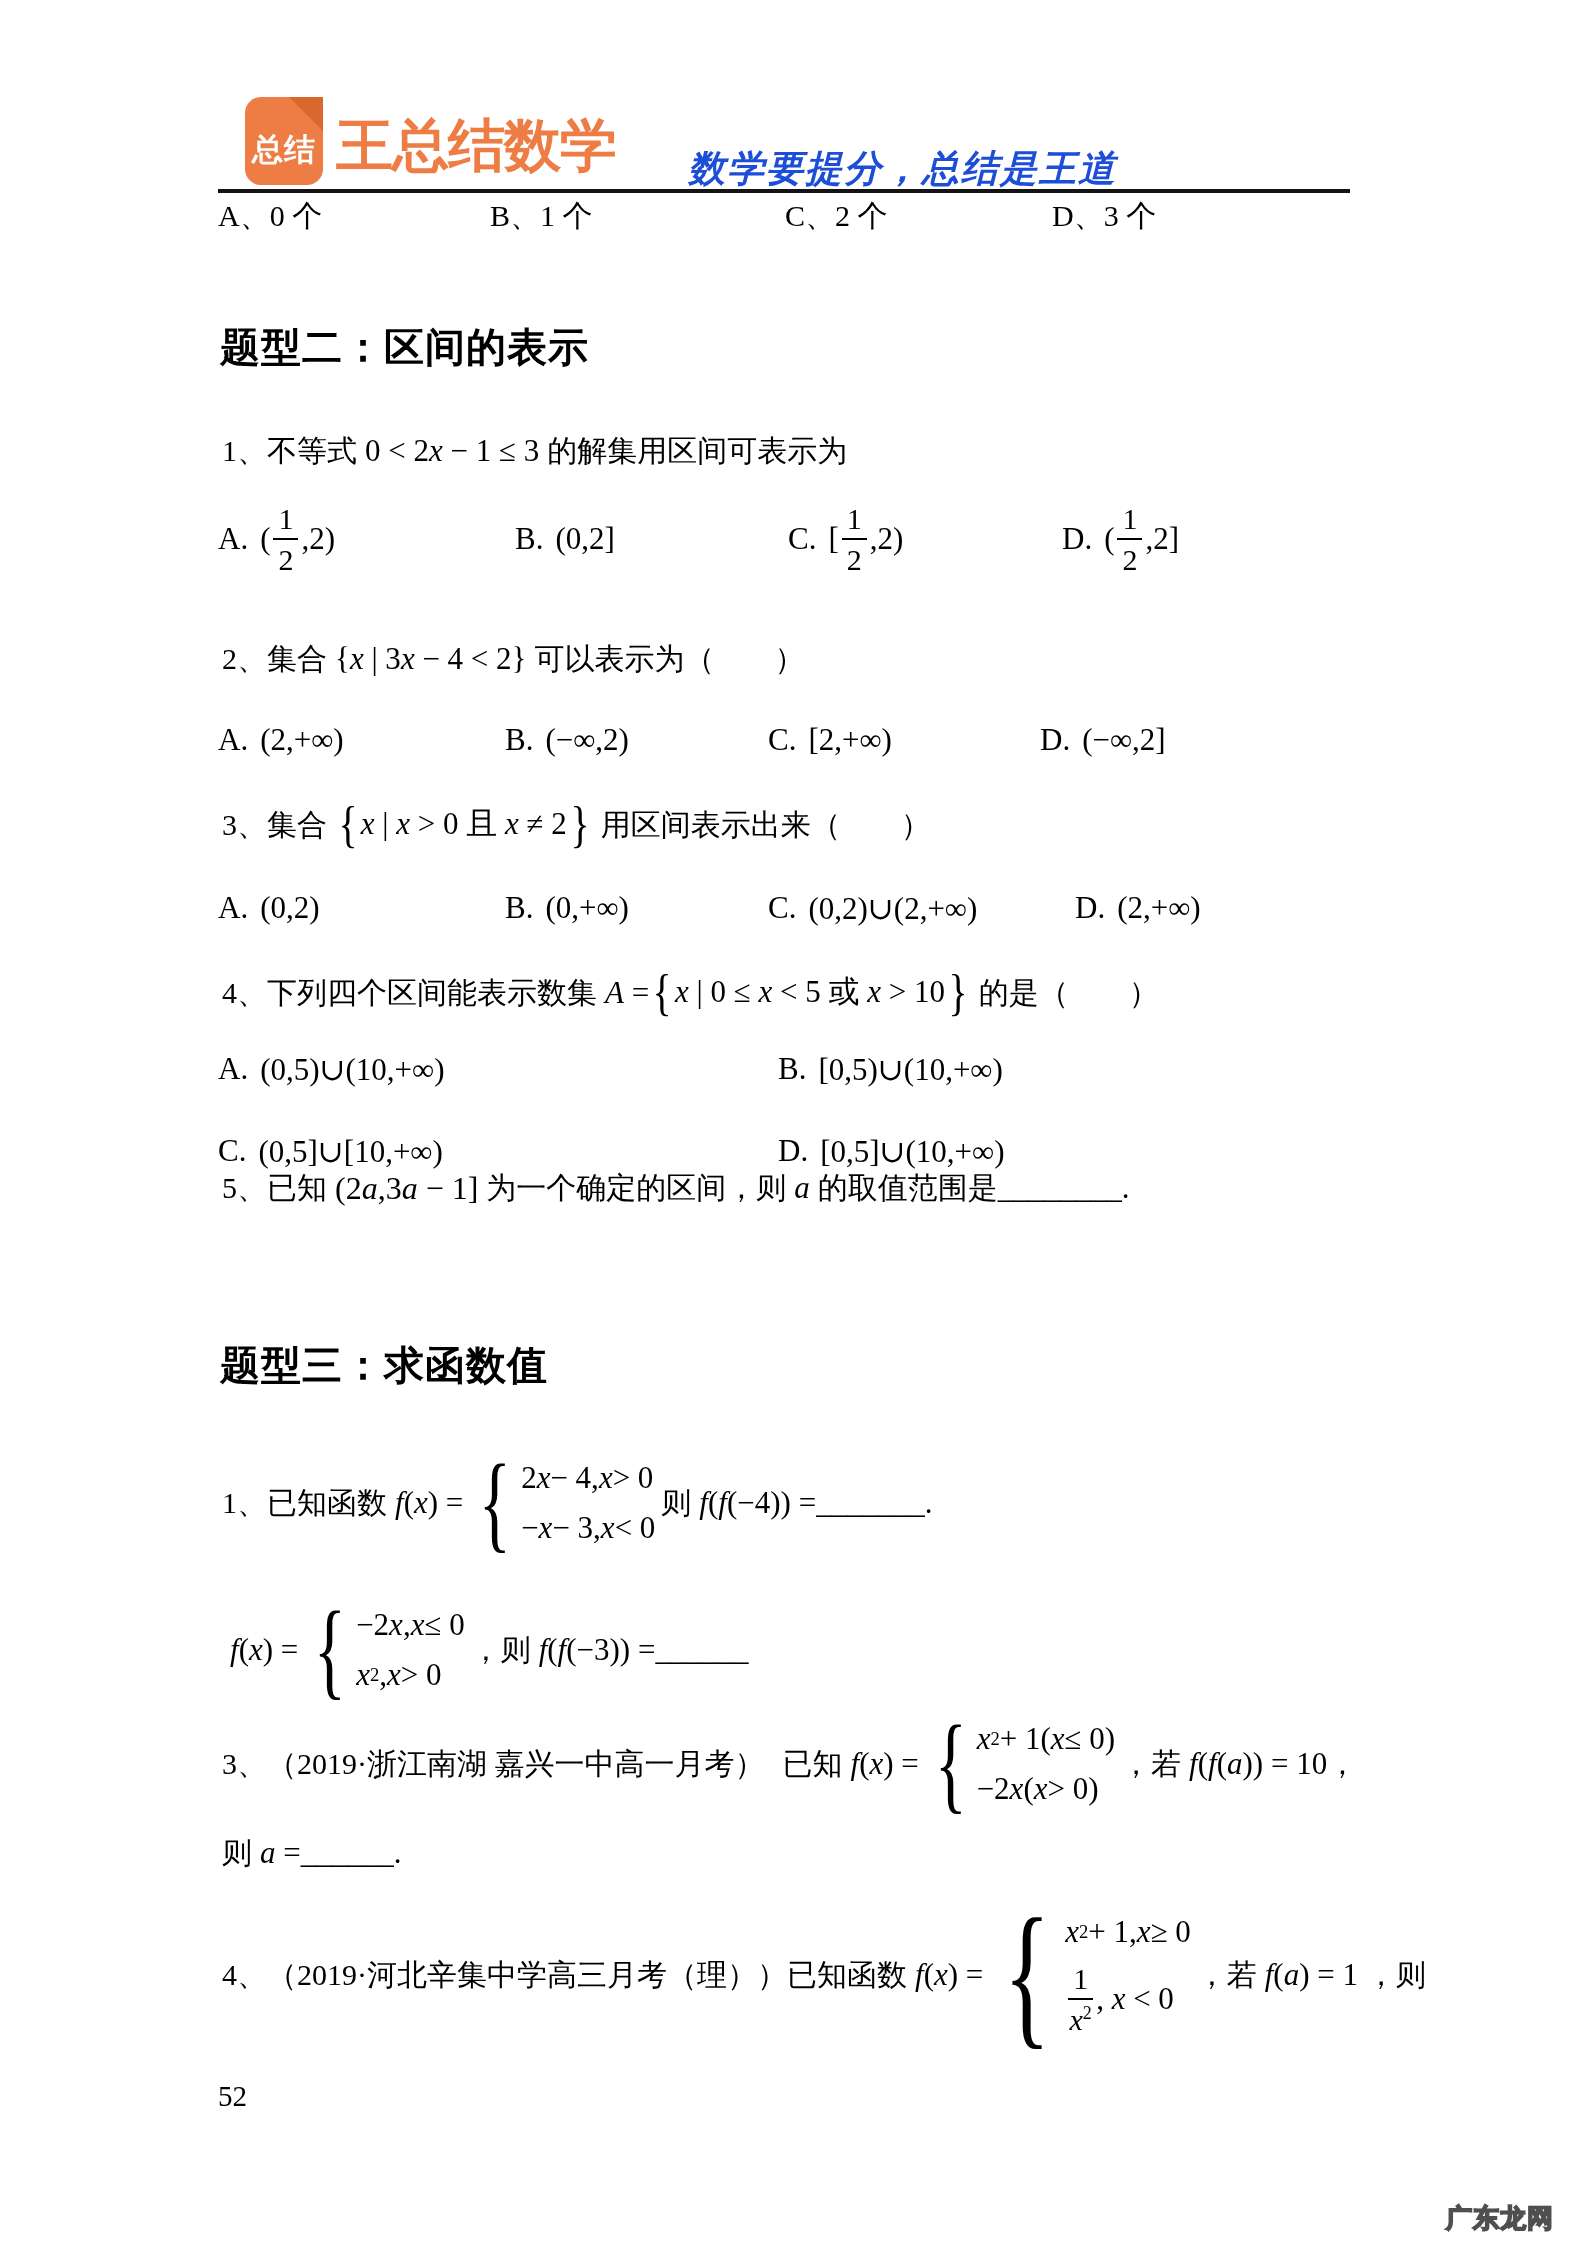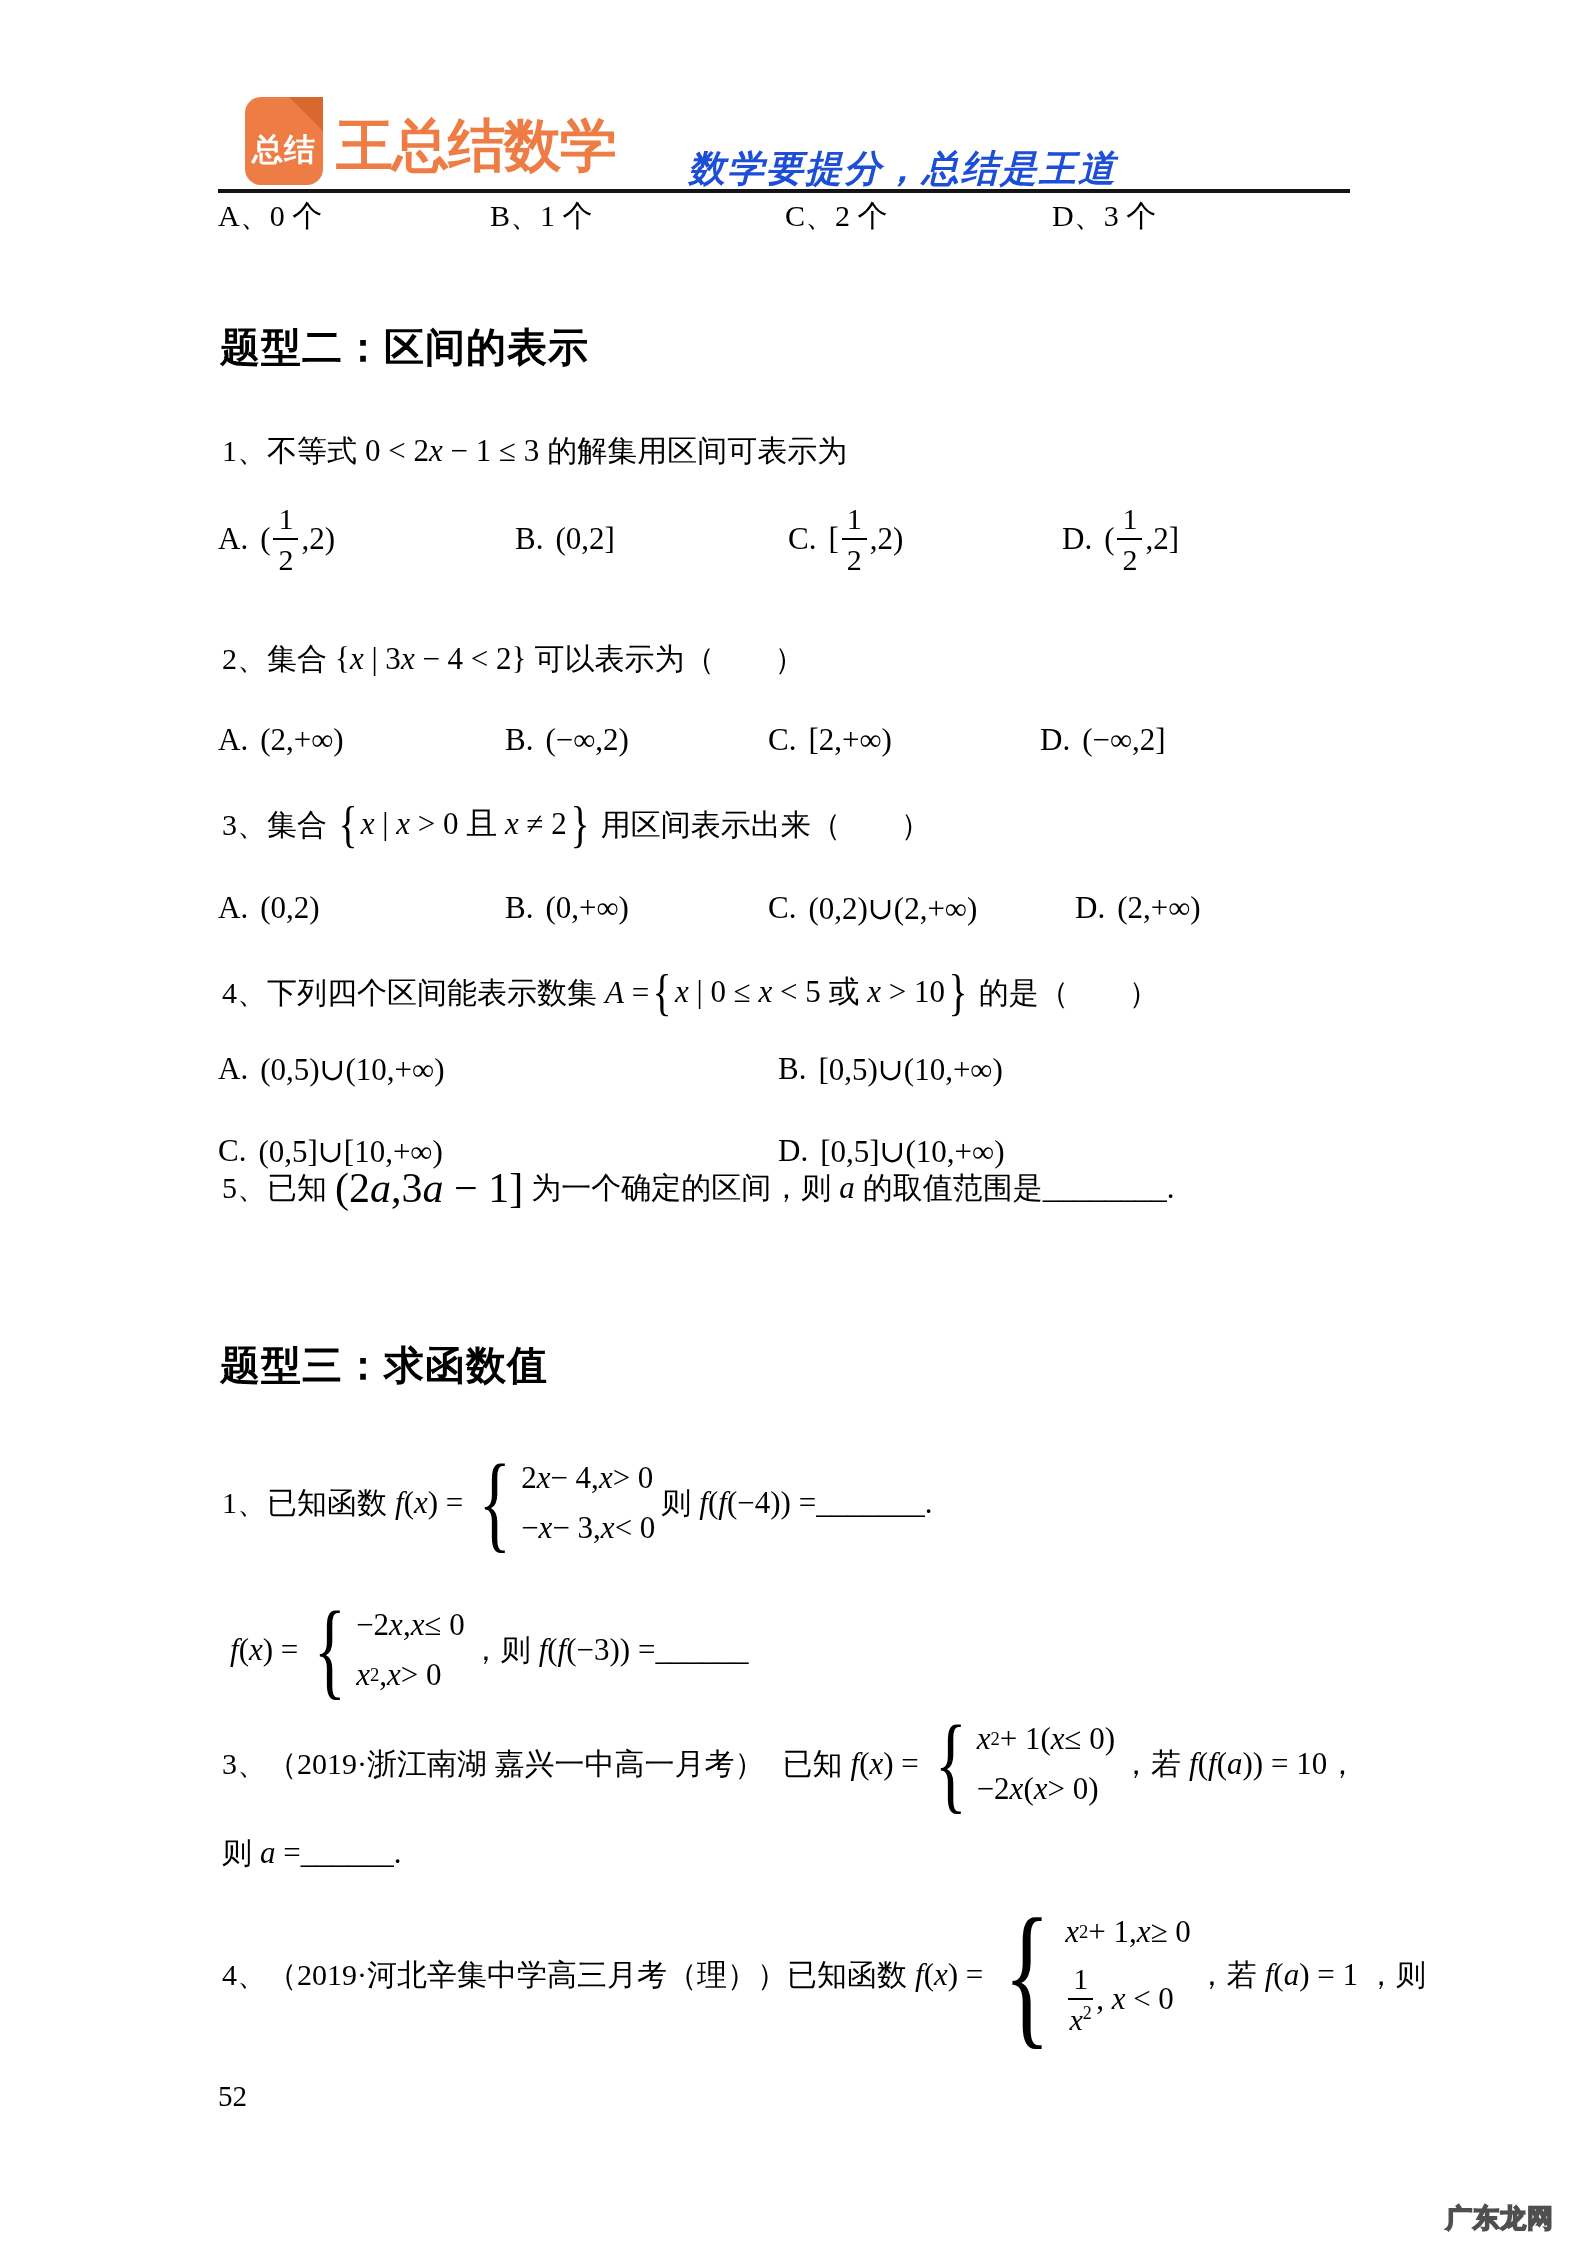--- a/index.html
+++ b/index.html
@@ -222,21 +222,21 @@
         <span>(0,5]∪[10,+∞)</span>
       </span>
     <span class="opt math" style="left:778px;">
         <span class="opt-label">D.</span>
         <span>[0,5]∪(10,+∞)</span>
       </span>
   </div>
 
   <div class="row" style="left:222px;top:1158px;height:60px;">
     <span class="cjk">5、已知</span>
-    <span class="math m-l m-r" style="font-size:42px;"><span>(2</span><span class="it">a</span><span>,3</span><span class="it">a</span><span> − 1]</span></span>
+    <span class="math m-l m-r" style="font-size:32px;"><span>(2</span><span class="it">a</span><span>,3</span><span class="it">a</span><span> − 1]</span></span>
     <span class="cjk">为一个确定的区间，则</span>
     <span class="math m-l m-r"><span class="it">a</span></span>
     <span class="cjk">的取值范围是</span>
     <span class="math blank">________</span>
     <span class="math">.</span>
   </div>
 
   <div class="abs section-title" style="left:220px;top:1338px;">题型三：求函数值</div>
 
   <div class="row" style="left:222px;top:1438px;height:130px;">

